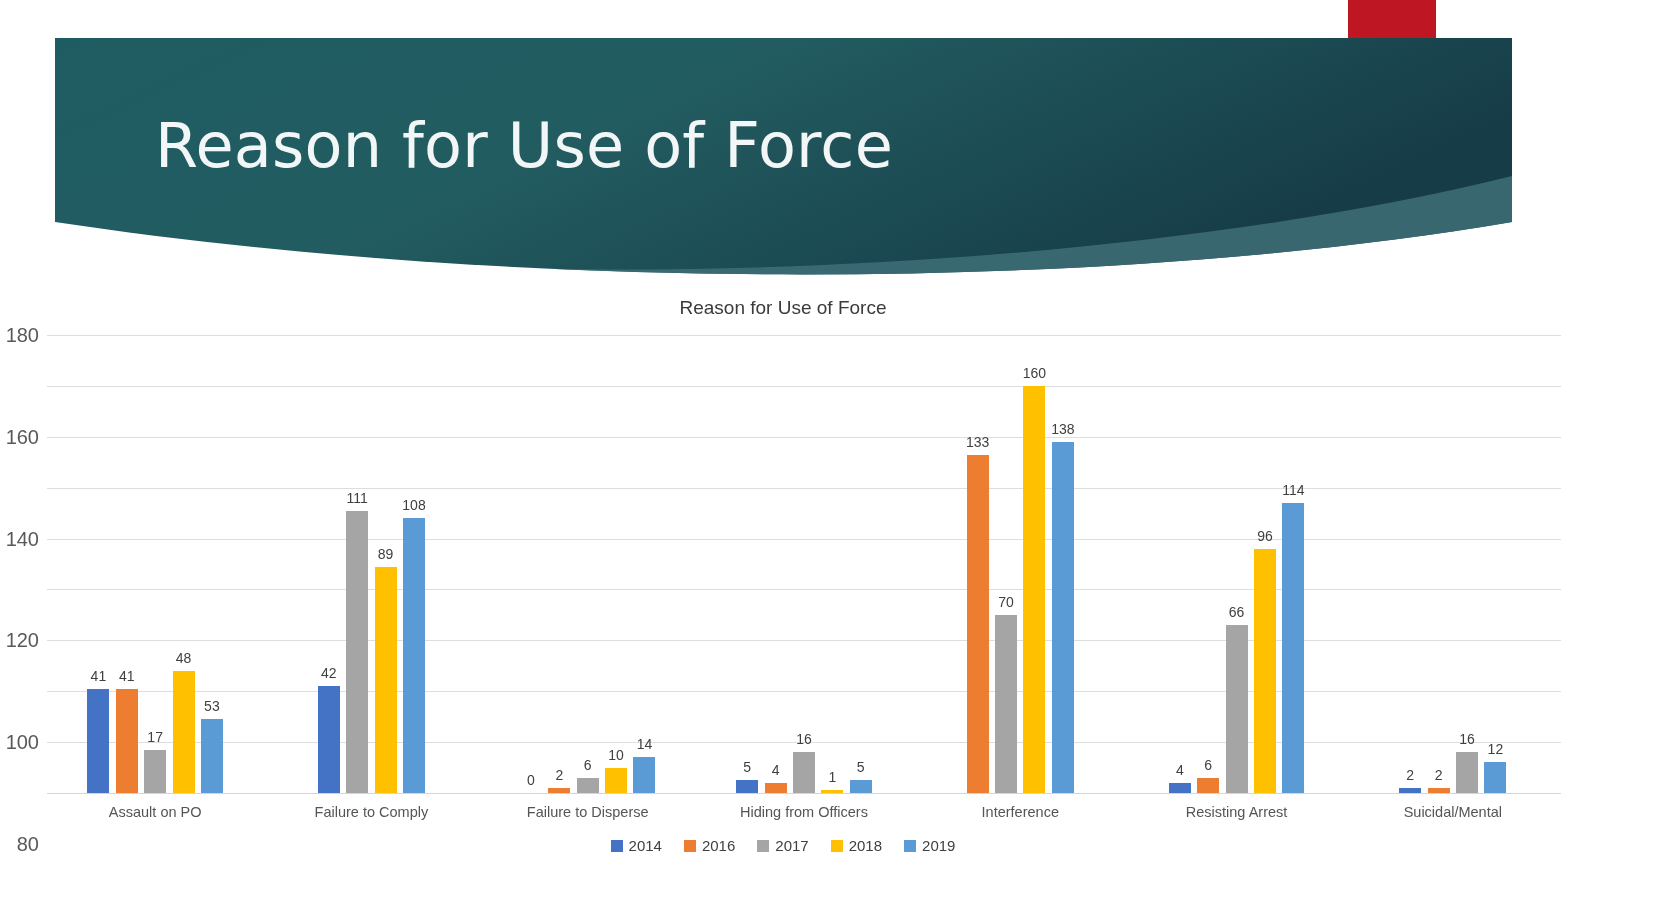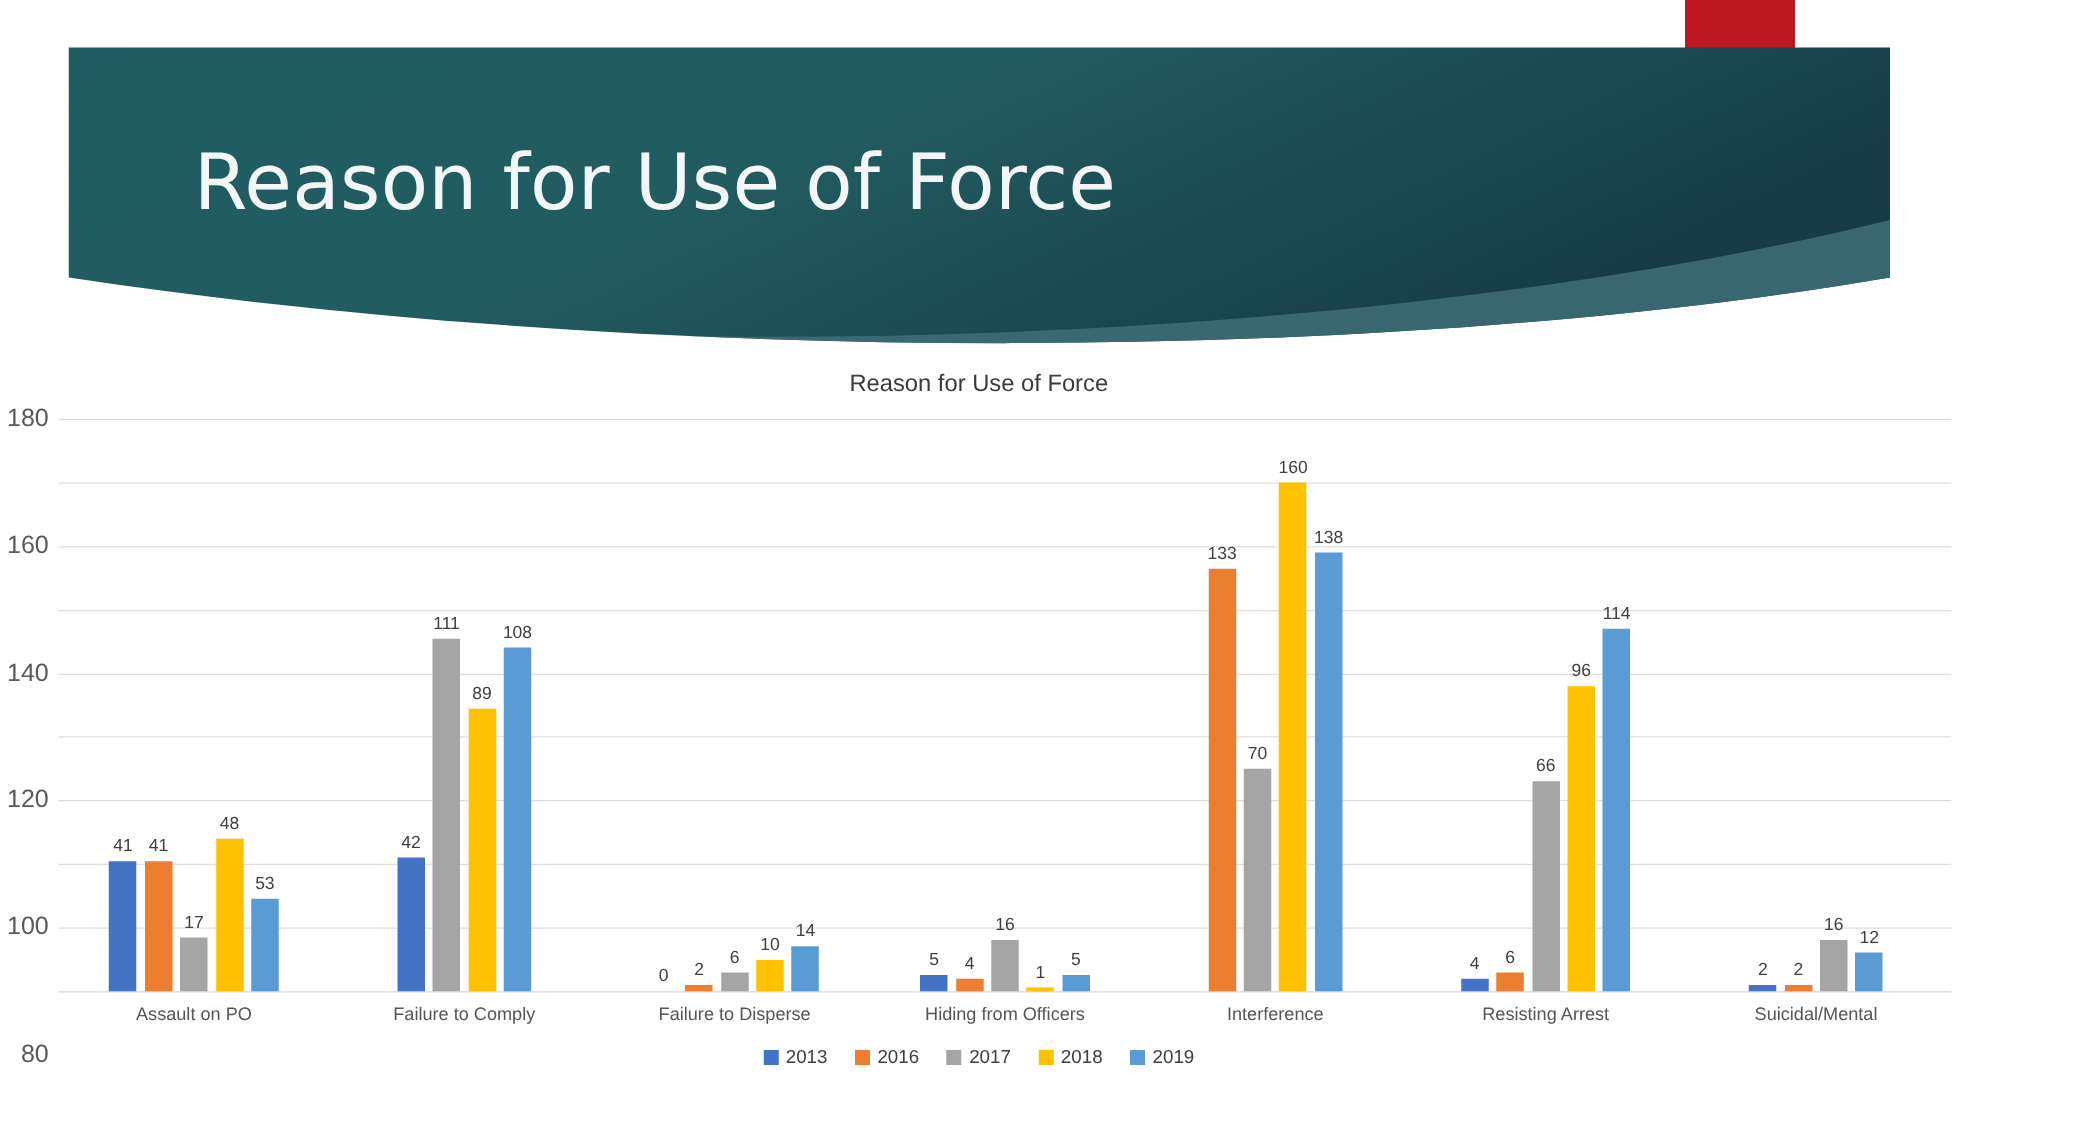--- a/index.html
+++ b/index.html
@@ -285,21 +285,21 @@
         <div class="cat">Failure to Comply</div>
         <div class="cat">Failure to Disperse</div>
         <div class="cat">Hiding from Officers</div>
         <div class="cat">Interference</div>
         <div class="cat">Resisting Arrest</div>
         <div class="cat">Suicidal/Mental</div>
       </div>
     <div class="legend" id="legend">
         <div class="legend-item">
           <span class="legend-swatch" style="background: rgb(68, 114, 196);"></span>
-          <span class="legend-text">2013</span>
+          <span class="legend-text">2014</span>
         </div>
         <div class="legend-item">
           <span class="legend-swatch" style="background: rgb(237, 125, 49);"></span>
           <span class="legend-text">2016</span>
         </div>
         <div class="legend-item">
           <span class="legend-swatch" style="background: rgb(165, 165, 165);"></span>
           <span class="legend-text">2017</span>
         </div>
         <div class="legend-item">

